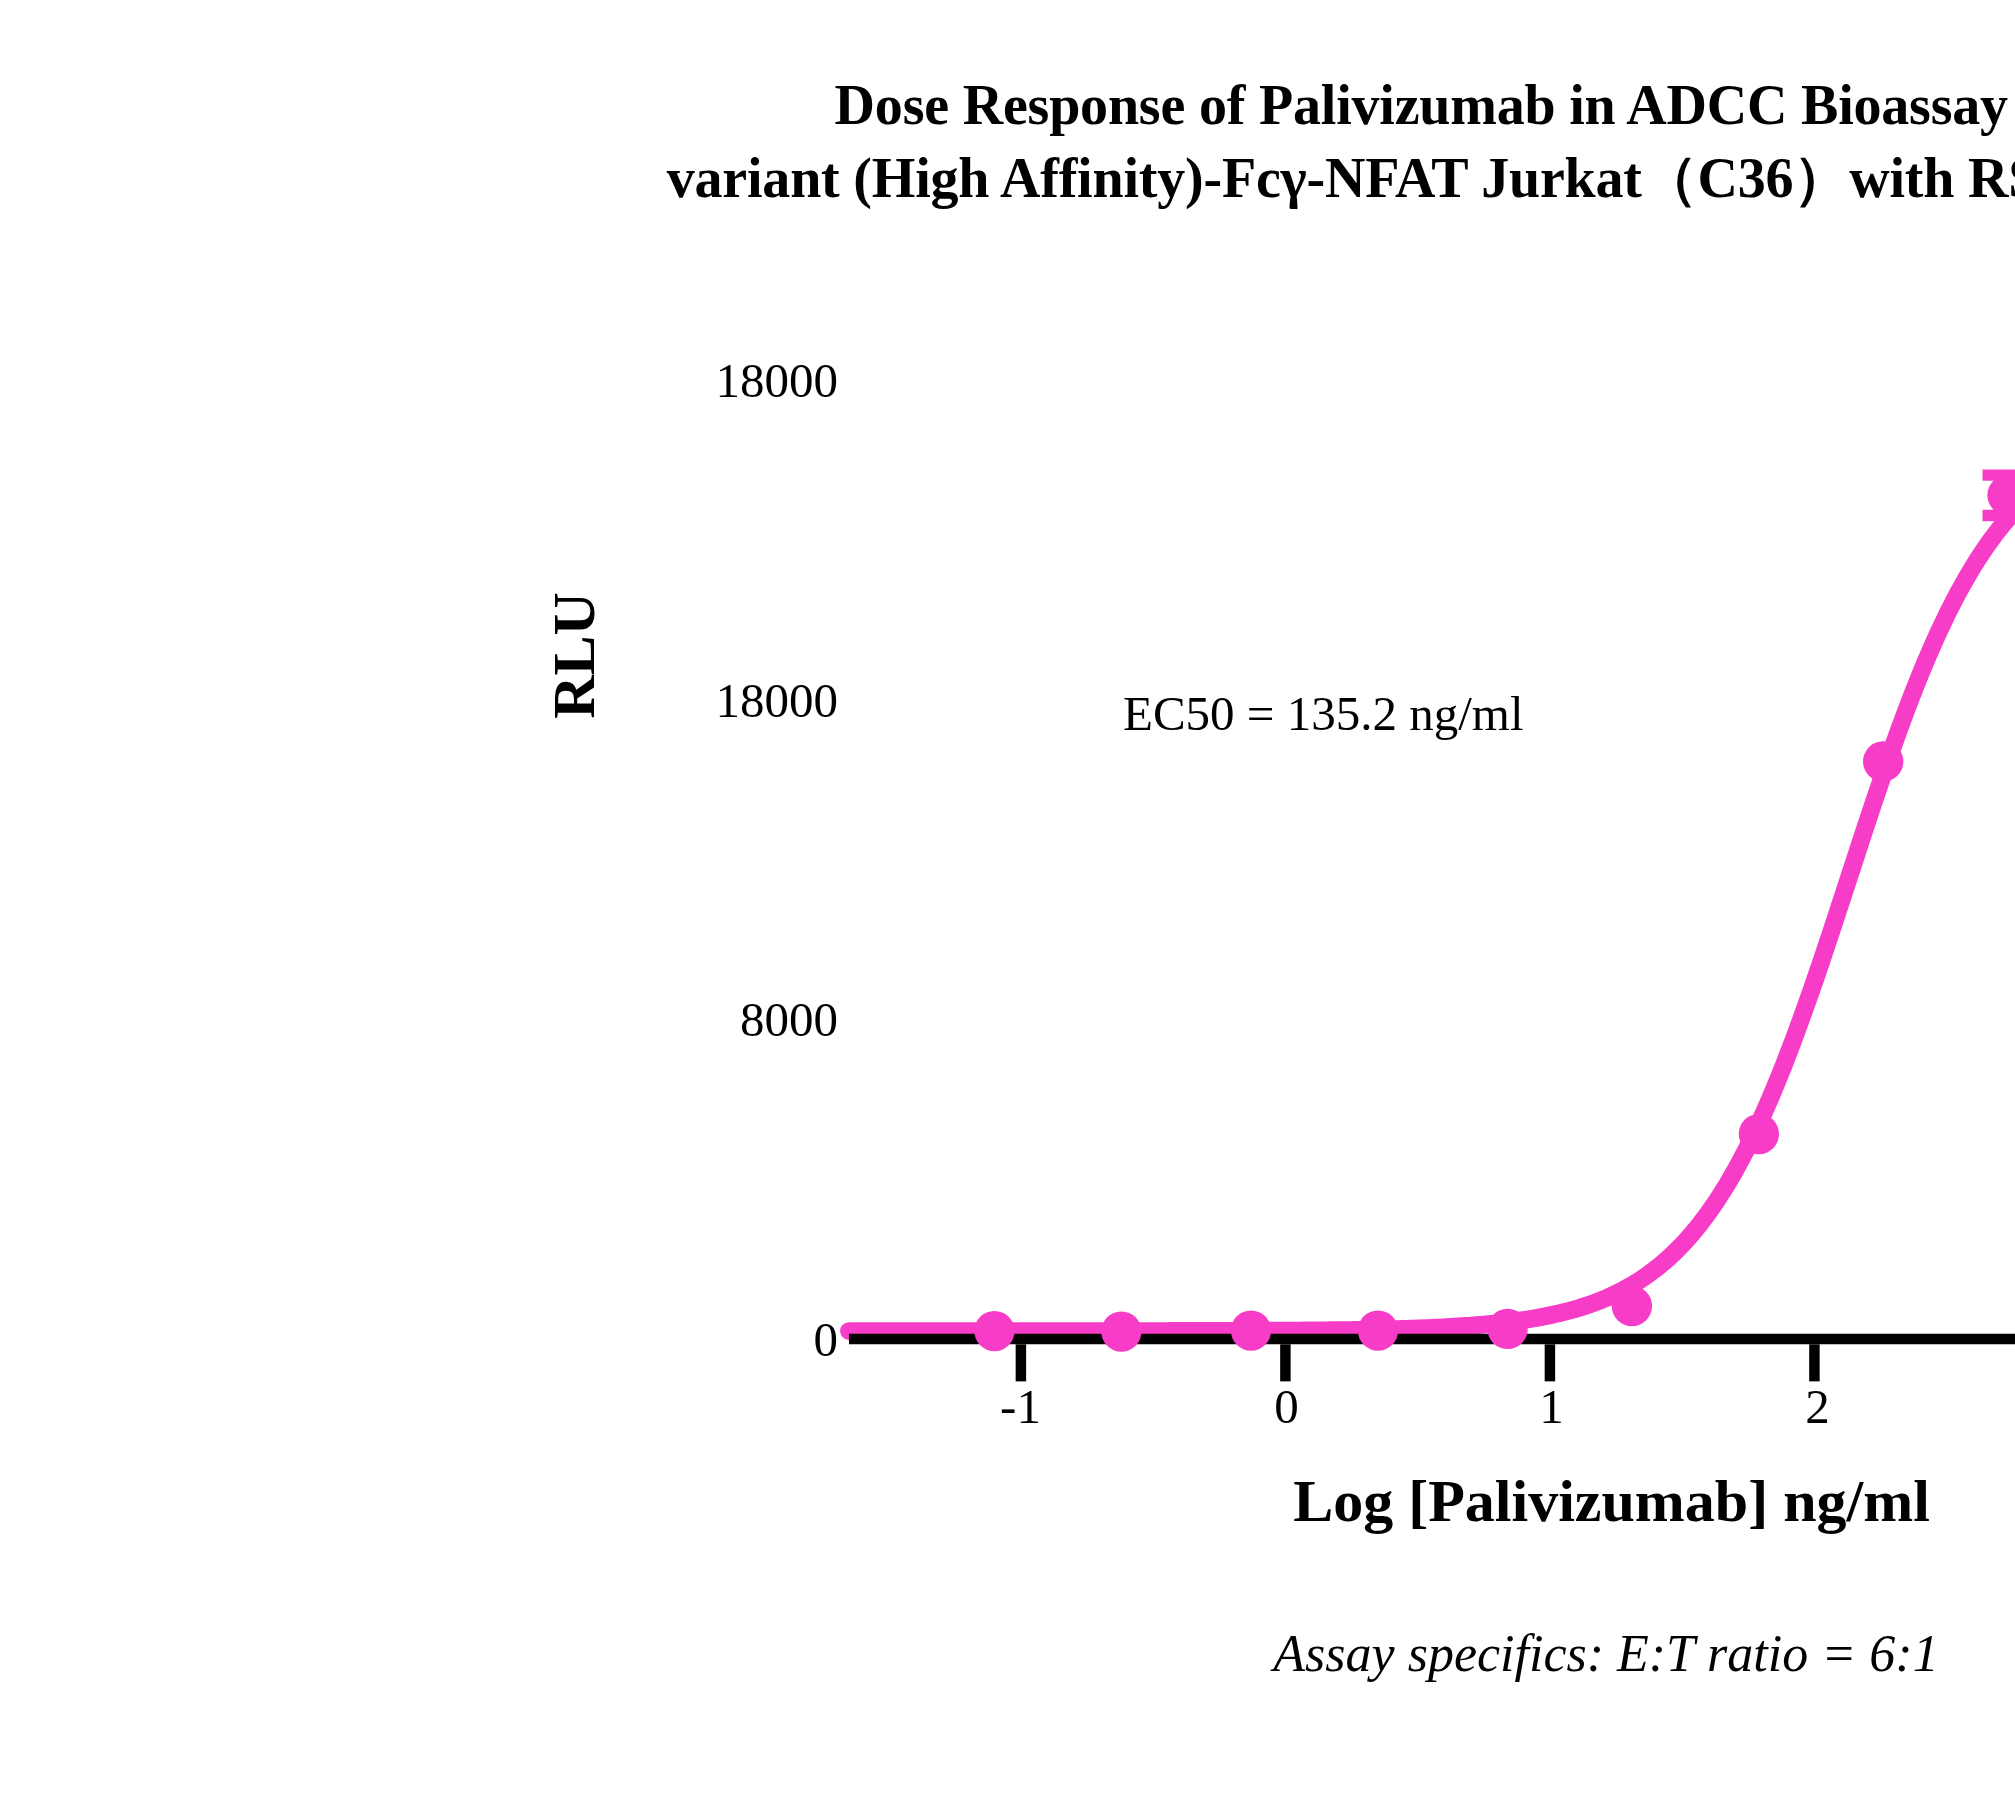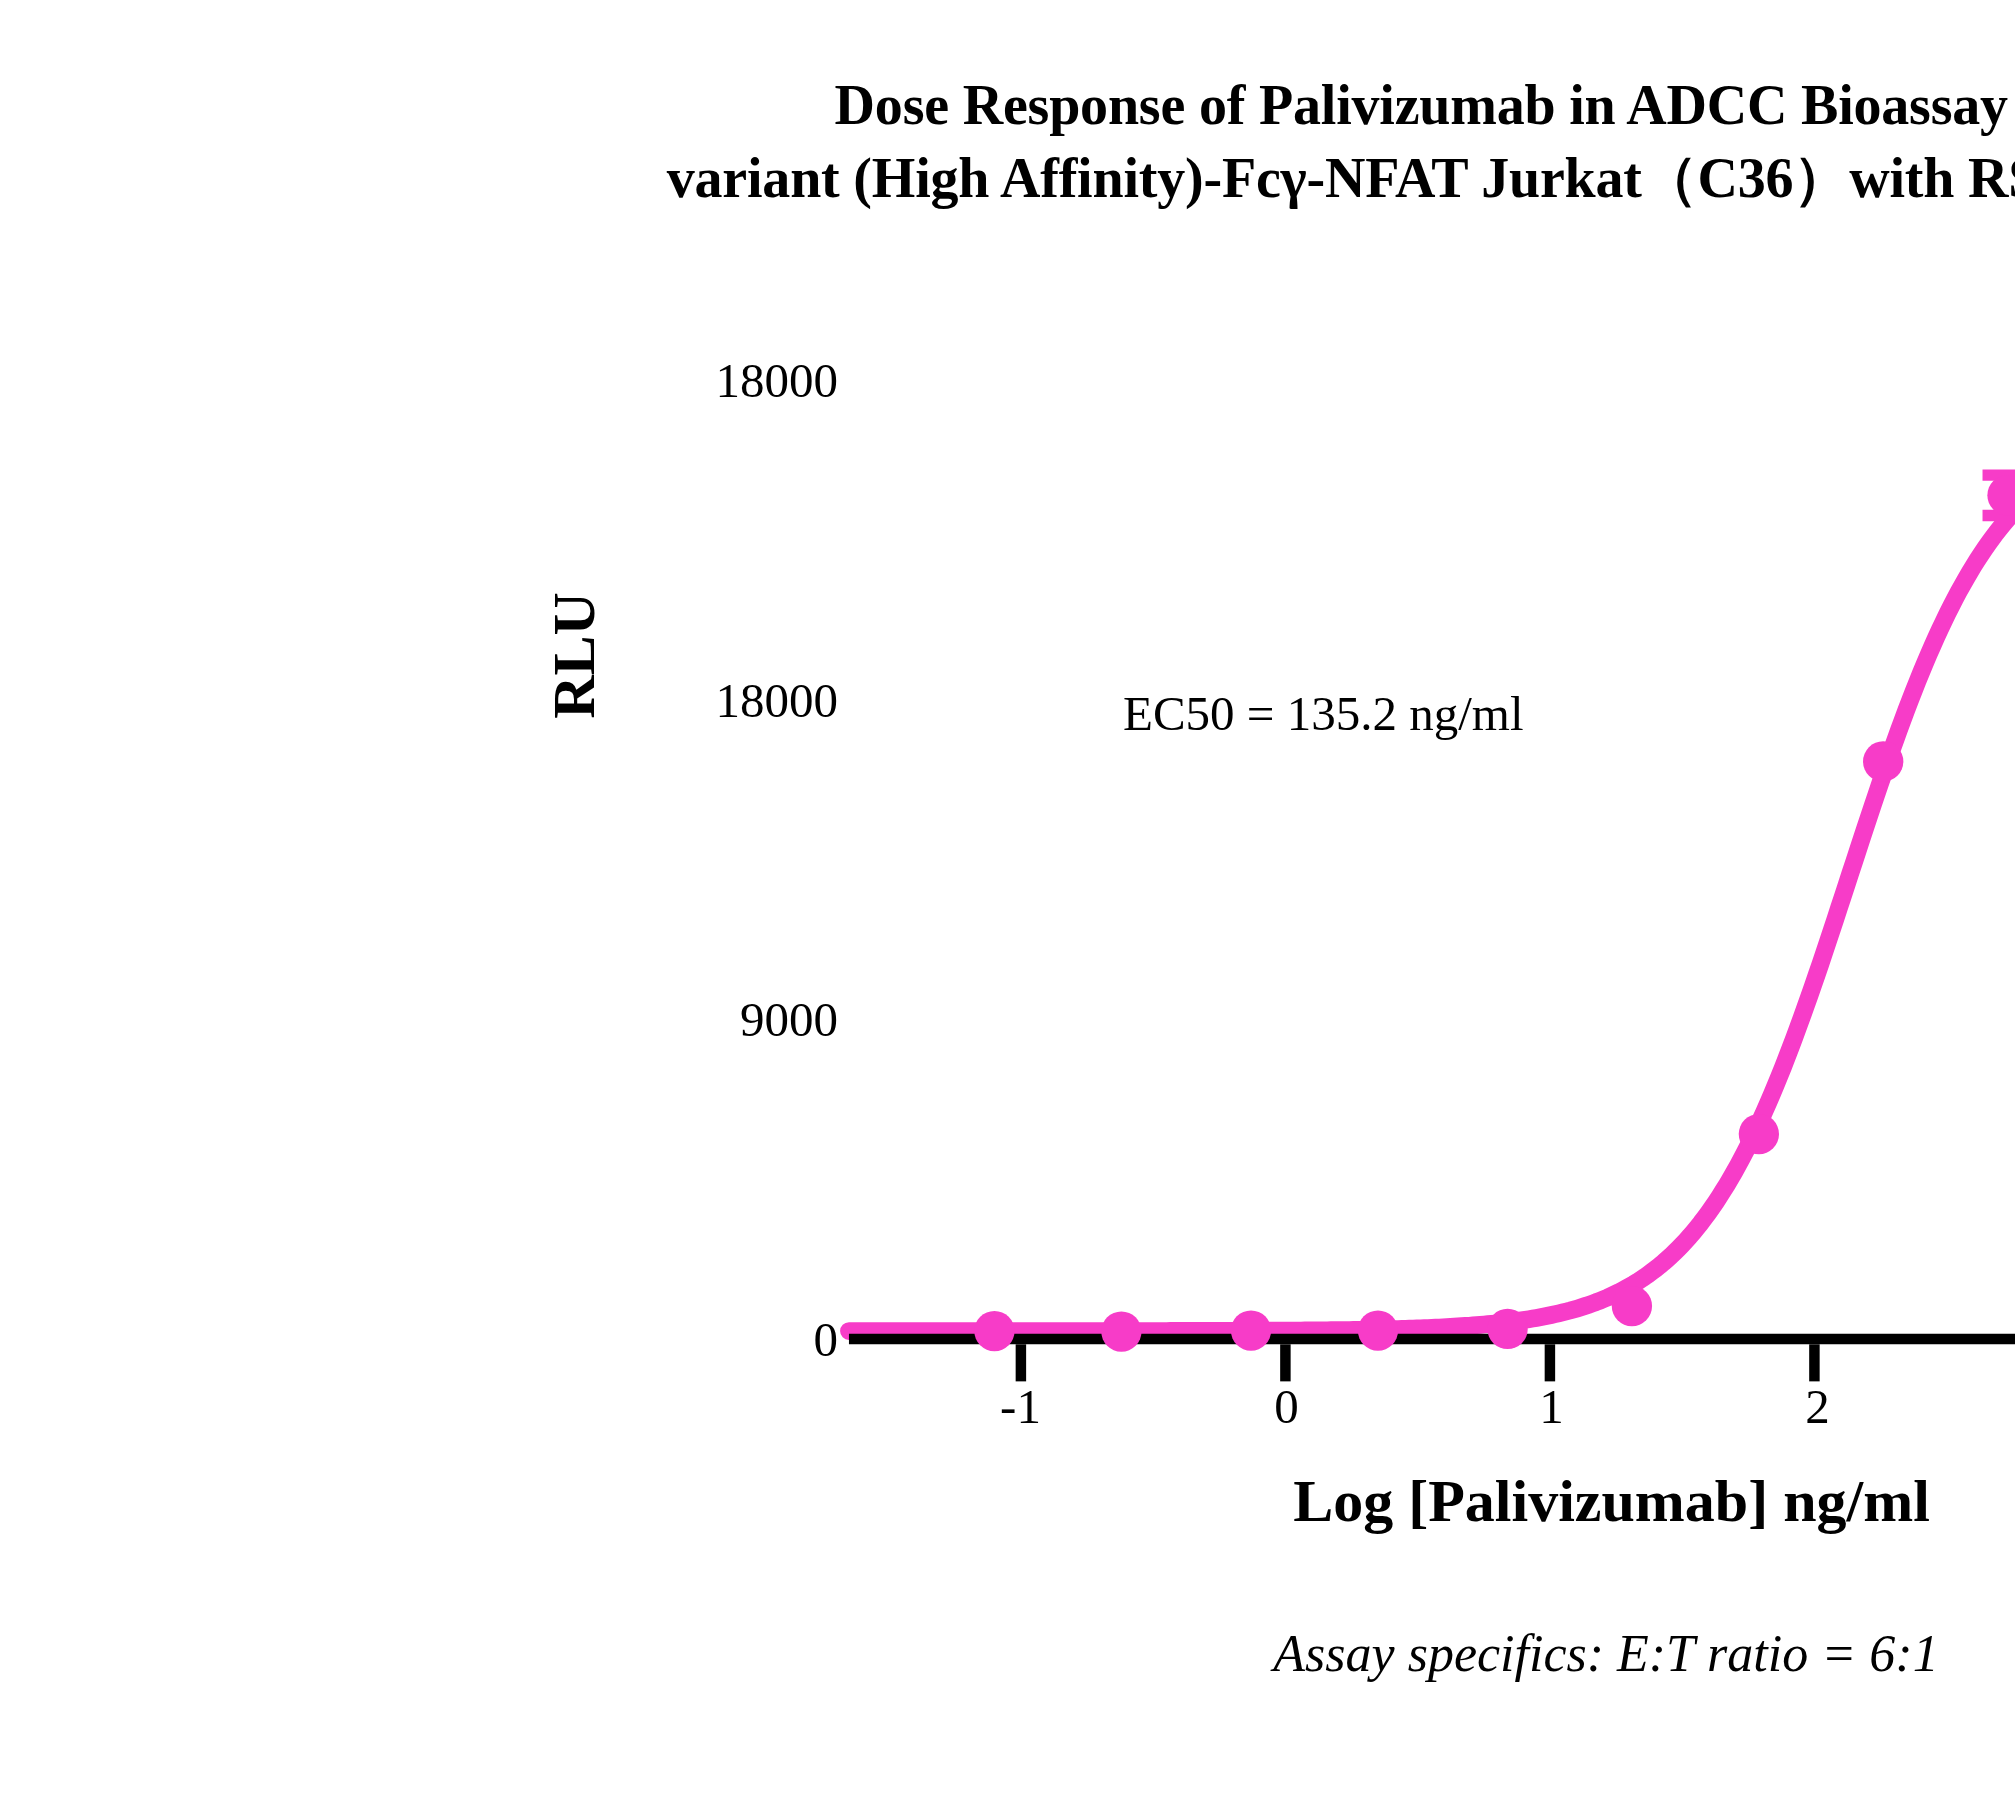--- a/index.html
+++ b/index.html
@@ -85,21 +85,21 @@
         <circle cx="4672.864" cy="1889.5944444444442" r="50" fill="#F73CC8"></circle>
         <circle cx="4981.371999999999" cy="1229.0388888888888" r="50" fill="#F73CC8"></circle>
         <circle cx="5296.4439999999995" cy="997.8444444444444" r="50" fill="#F73CC8"></circle>
         <circle cx="5604.951999999999" cy="1103.5333333333333" r="50" fill="#F73CC8"></circle>
       </svg>
 
     <div class="ylabel">RLU</div>
     <div class="xlabel">Log [Palivizumab] ng/ml</div>
 
     <div class="ytick-lbl" id="yt0" style="left:540px;top:1315px;">0</div>
-    <div class="ytick-lbl" id="yt1" style="left:540px;top:995px;">9000</div>
+    <div class="ytick-lbl" id="yt1" style="left:540px;top:995px;">8000</div>
     <div class="ytick-lbl" id="yt2" style="left:540px;top:676px;">18000</div>
     <div class="ytick-lbl" id="yt3" style="left:540px;top:356px;">18000</div>
 
     <div class="xtick-lbl" style="left:968px;top:1382px;">-1</div>
     <div class="xtick-lbl" style="left:1234px;top:1382px;">0</div>
     <div class="xtick-lbl" style="left:1499px;top:1382px;">1</div>
     <div class="xtick-lbl" style="left:1765px;top:1382px;">2</div>
 
     <div class="annot">EC50 = 135.2 ng/ml</div>
   </div>

